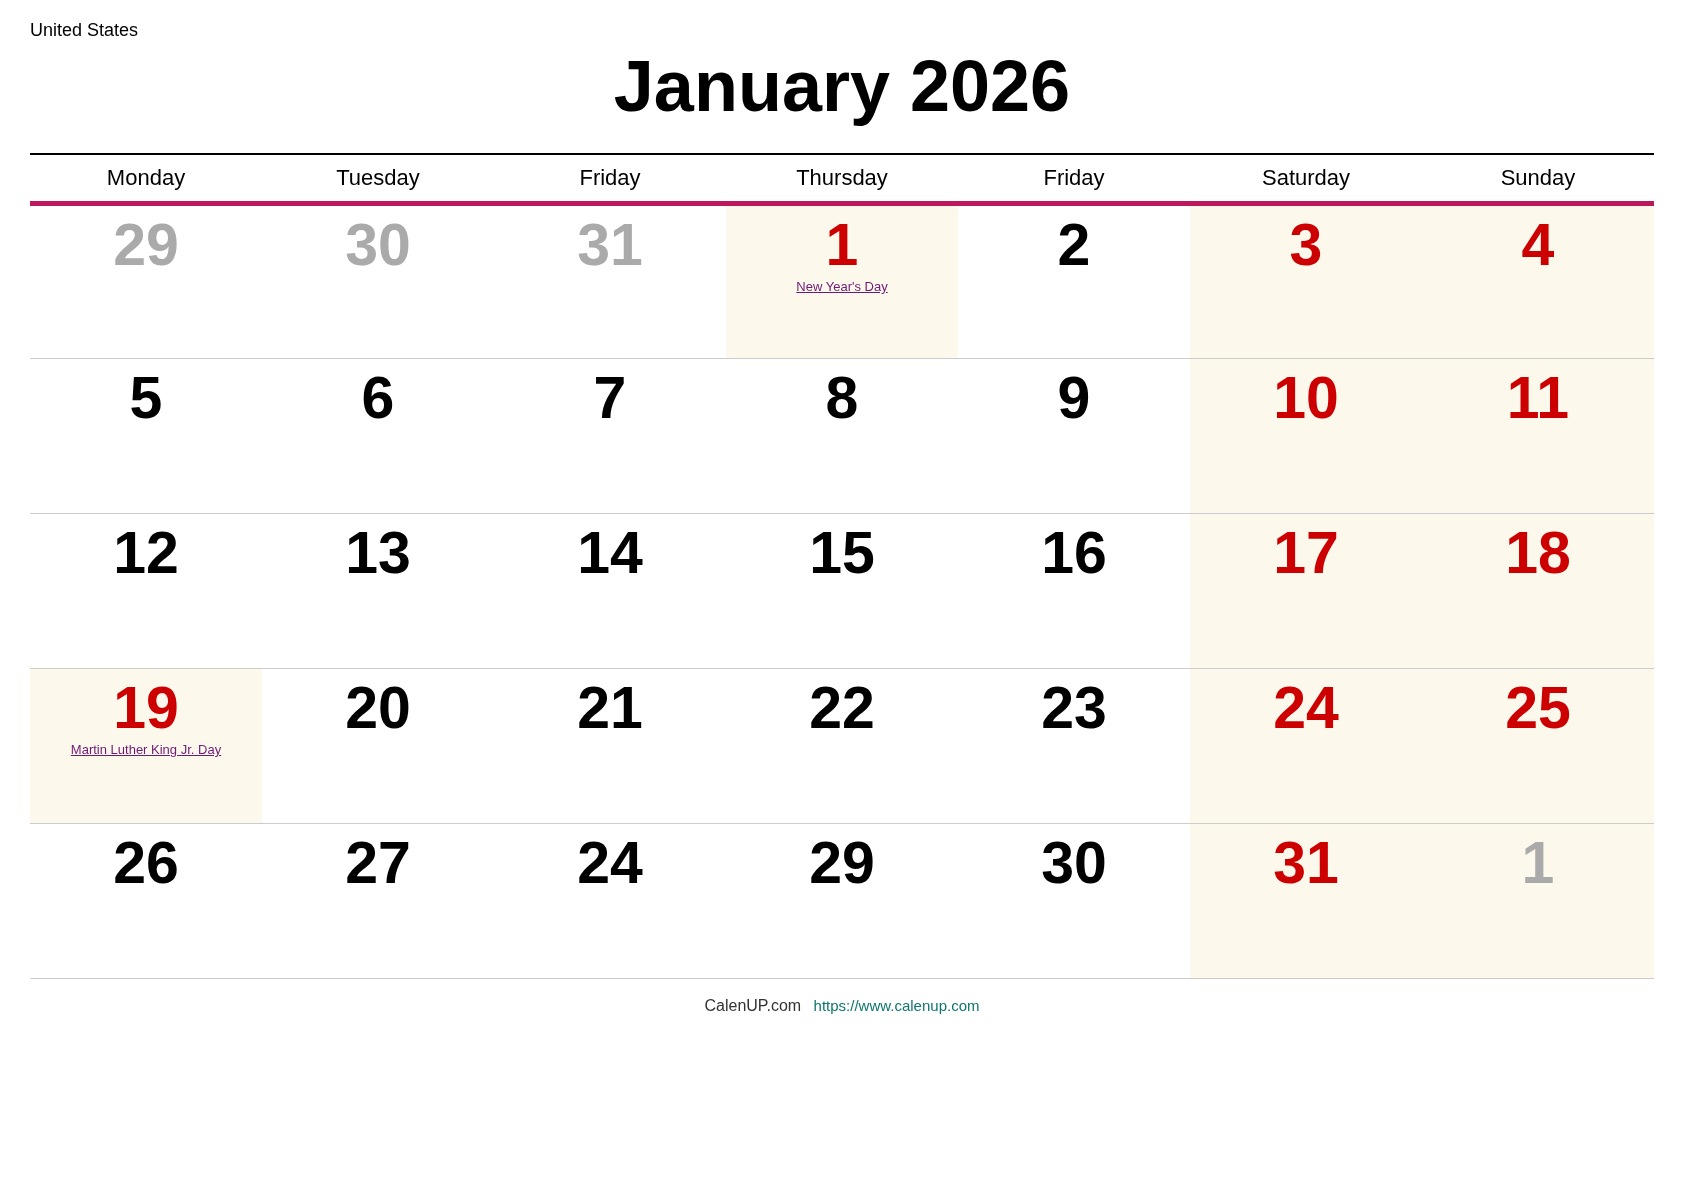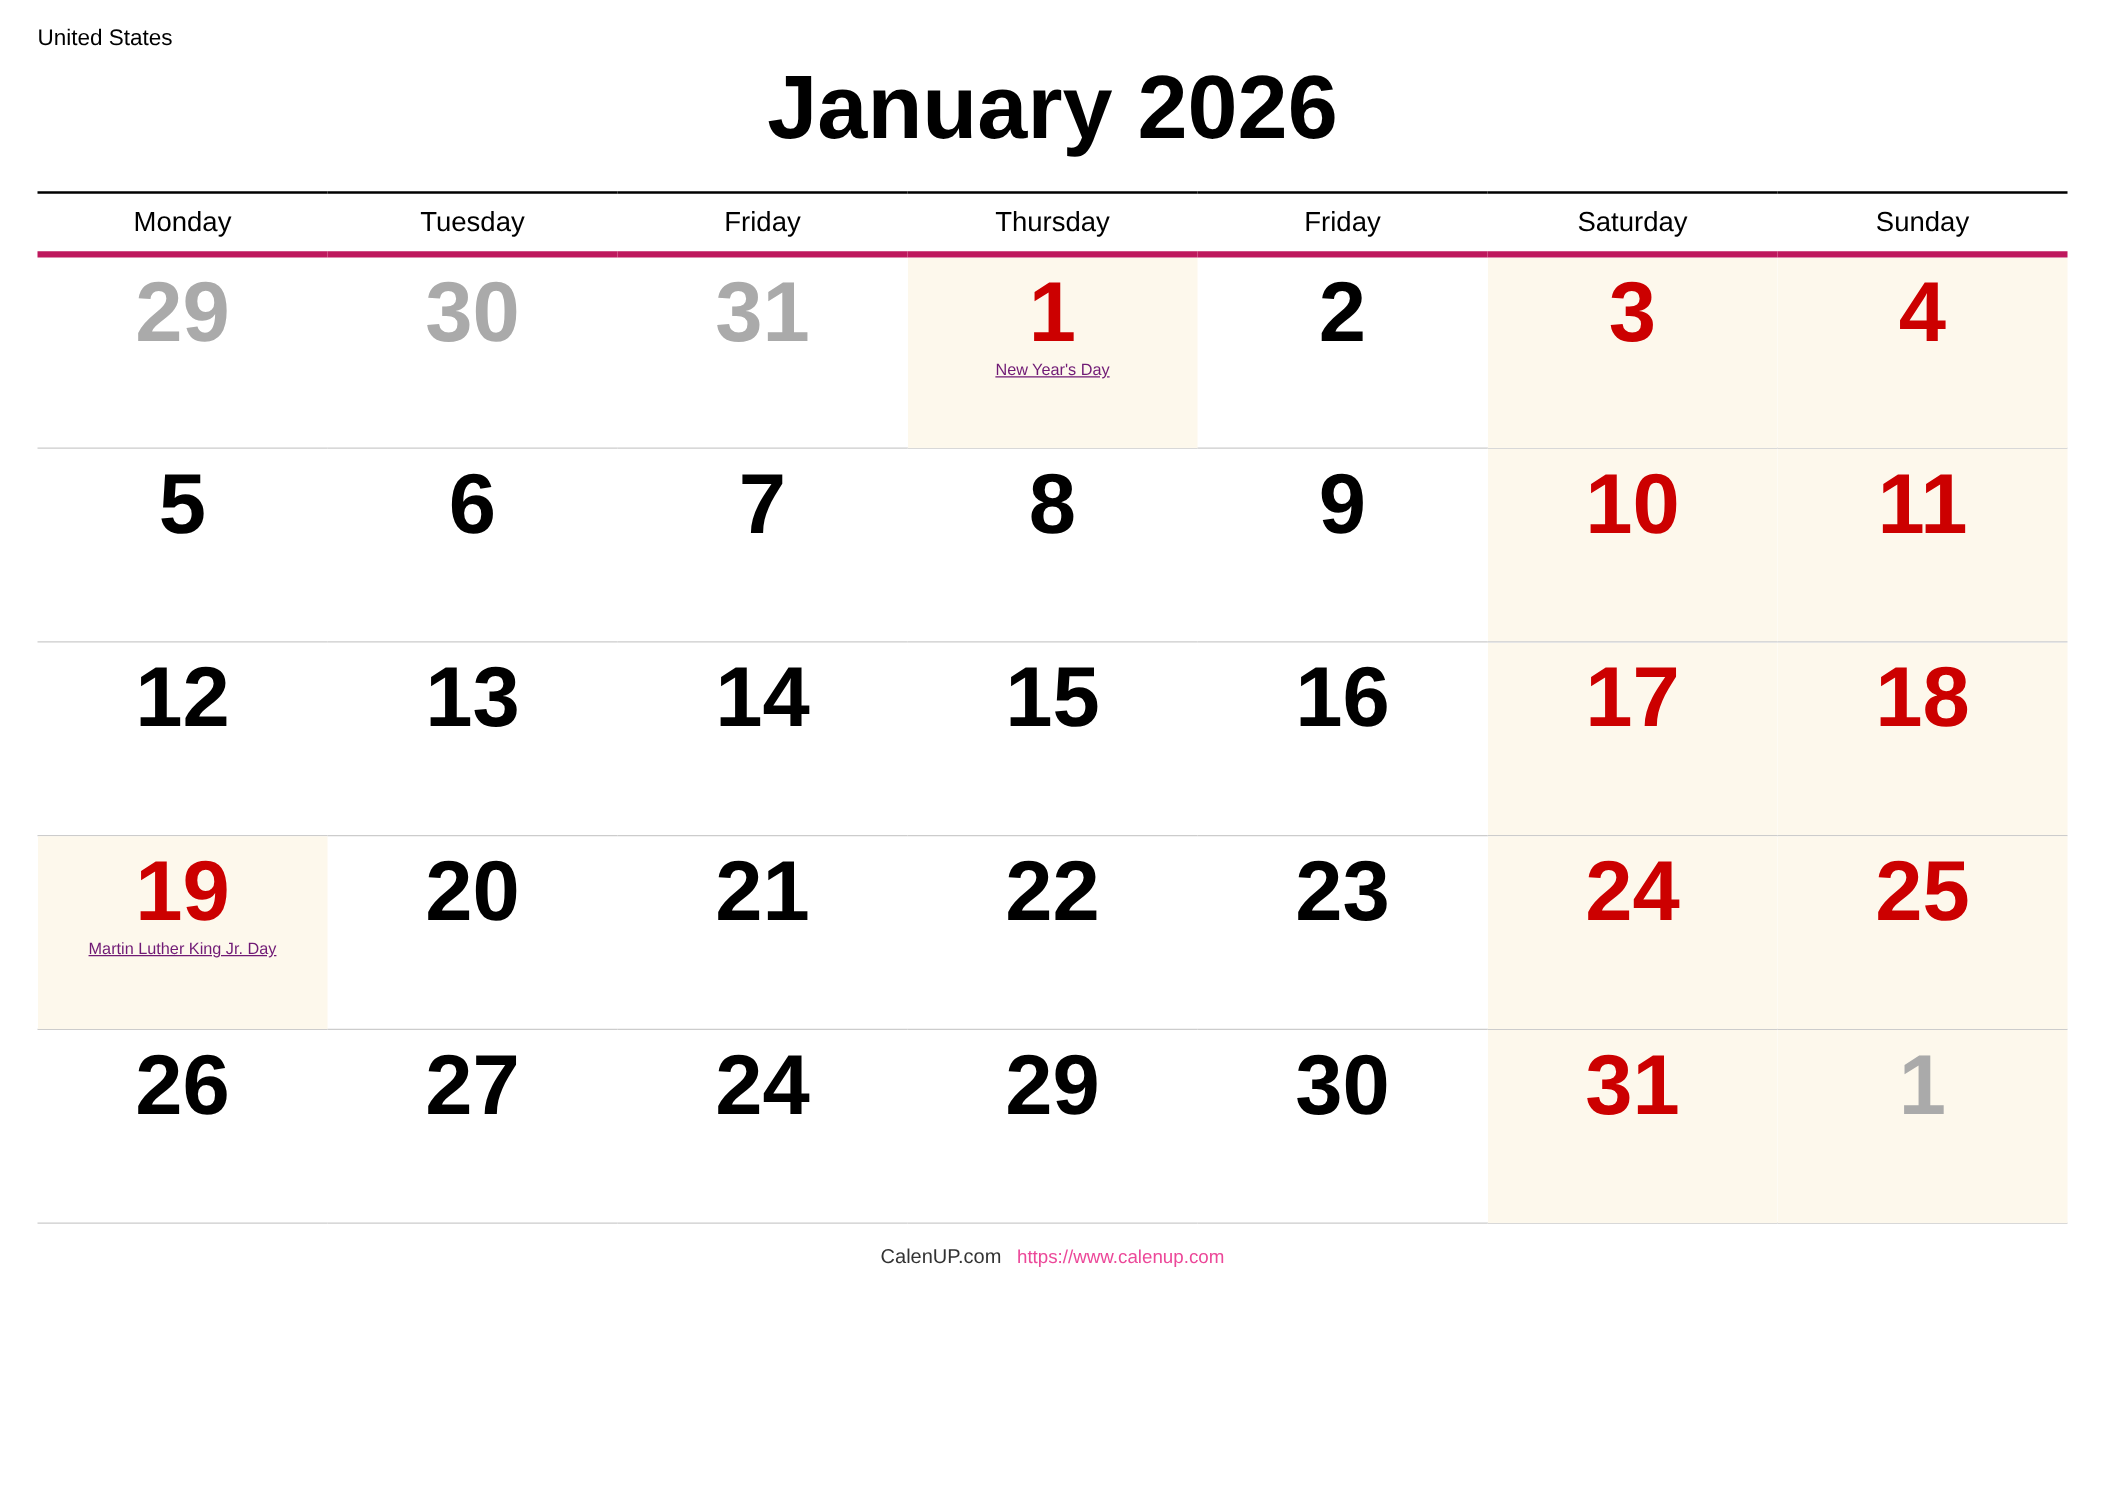--- a/index.html
+++ b/index.html
@@ -36,21 +36,21 @@
       border-bottom: 5px solid #be185d;
     }
     .calendar-table tbody td {
       vertical-align: top;
       height: 155px;
       border-bottom: 1px solid #ccc;
       padding: 10px 12px;
       position: relative;
     }
     .day-number {
-      font-size: 68px;
+      font-size: 59px;
       font-weight: bold;
       display: block;
       line-height: 1;
     }
     .day-number.black { color: #000; }
     .day-number.red { color: #cc0000; }
     .day-number.gray { color: #aaa; }
     .holiday-label {
       font-size: 13px;
       color: #701a75;
@@ -62,21 +62,21 @@
     .weekend-bg {
       background-color: #fdf8ec;
     }
     .footer {
       text-align: center;
       margin-top: 18px;
       font-size: 16px;
       color: #333;
     }
     .footer a {
-      color: #ec4899;
+      color: #0f766e;
       text-decoration: none;
       margin-left: 8px;
       font-size: 15px;
     }
     .cell-content {
       display: flex;
       flex-direction: column;
       align-items: center;
     }
   </style>

